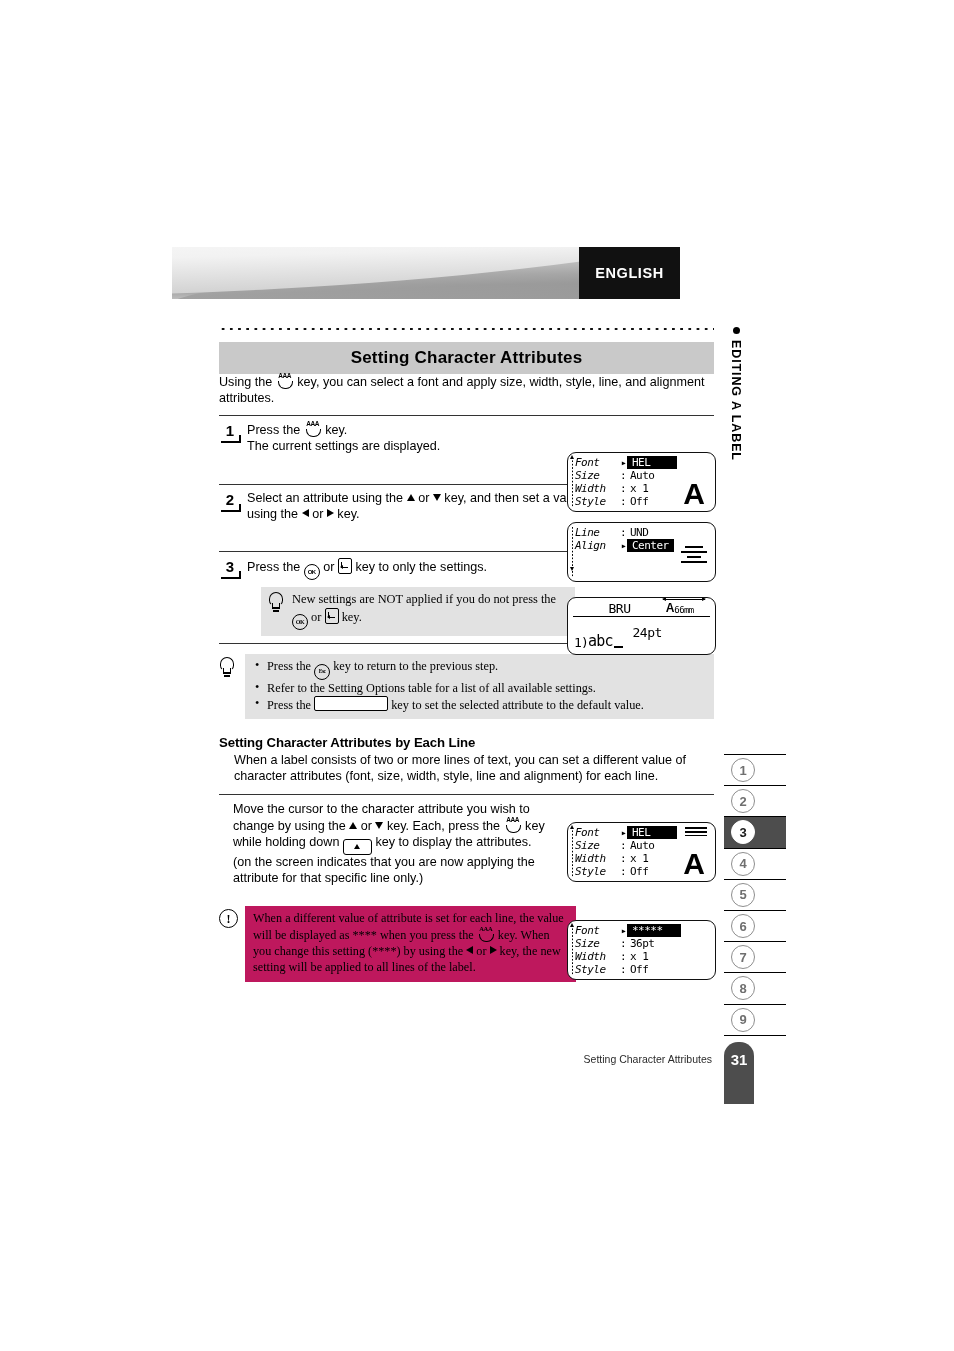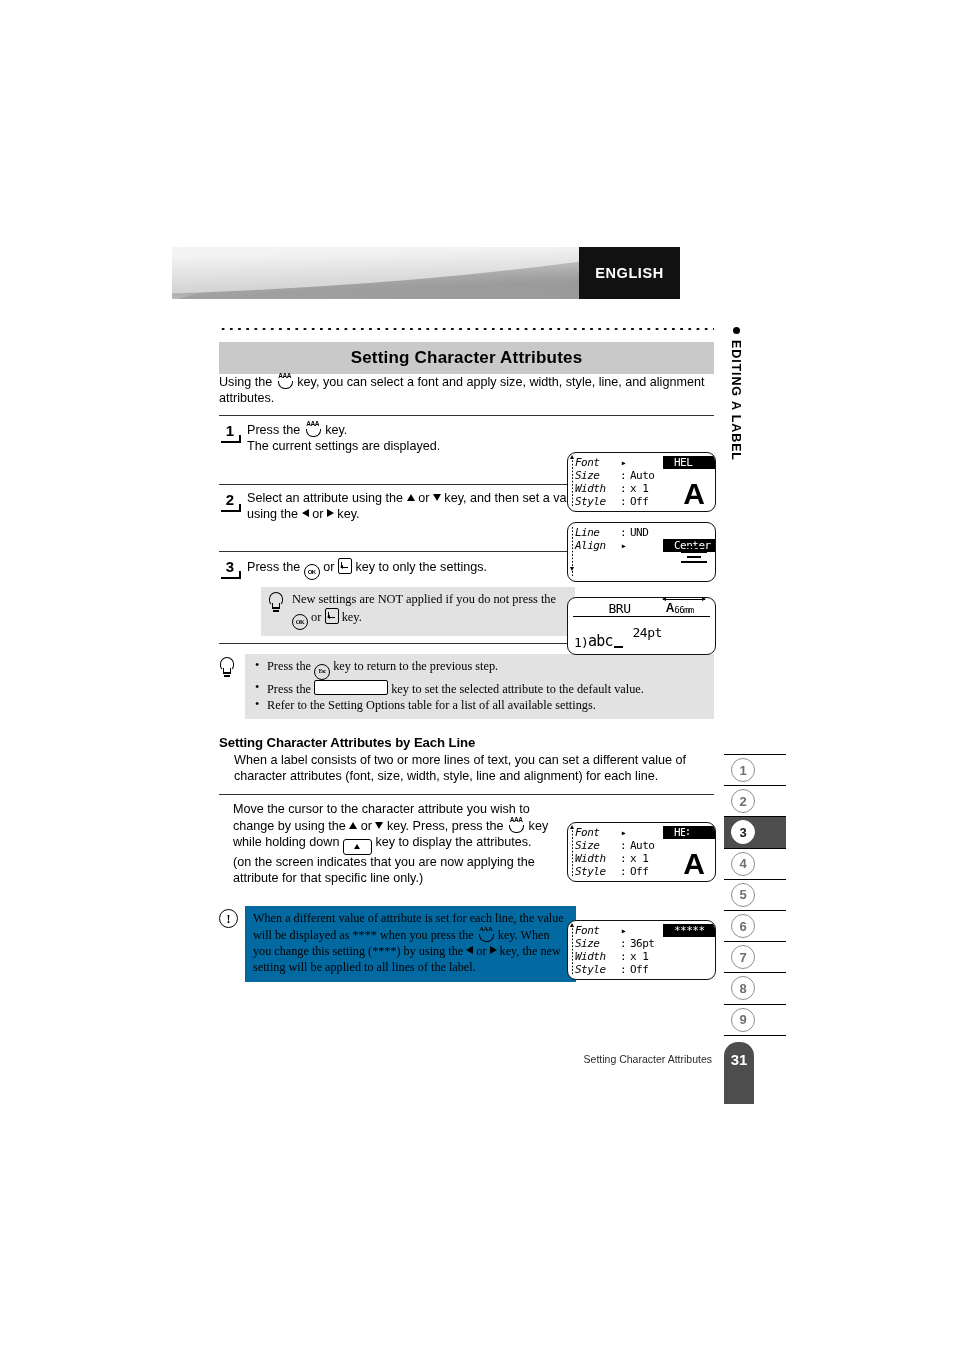--- a/index.html
+++ b/index.html
@@ -128,21 +128,21 @@
     flex:1;background:#e2e2e2;padding:4px 6px 5px 8px;
     font-family:"Liberation Serif", serif;font-size:12.3px;line-height:1.34;
   }
   .bulblist ul{margin:0;padding-left:12px;list-style:none;}
   .bulblist li{position:relative;padding-left:2px;}
   .bulblist li::before{content:"•";position:absolute;left:-10px;top:-1px;}
 
   .noterow{display:flex;align-items:flex-start;margin-top:10px;}
   .noterow .excwrap{flex:0 0 26px;padding-top:3px;}
   .noterow .notebody{
-    background:#0369a1;padding:5px 7px 6px 8px;width:316px;
+    background:#be185d;padding:5px 7px 6px 8px;width:316px;
     font-family:"Liberation Serif", serif;font-size:12.2px;line-height:1.3;
   }
 
   
   .k{display:inline-block;vertical-align:-3px;}
   .k-font{position:relative;width:18px;height:15px;}
   .k-font .aaa{
     position:absolute;top:-1px;left:0;width:18px;text-align:center;
     font-size:6.5px;font-weight:bold;letter-spacing:-.4px;line-height:6px;
   }
@@ -202,21 +202,21 @@
   
   .lcd{
     position:absolute;width:147px;height:58px;border:1.6px solid #111;border-radius:9px;
     background:#fff;font-family:"DejaVu Sans Mono", monospace;overflow:hidden;
   }
   .lcd .rows{position:absolute;left:7px;top:3px;}
   .lcd .row{display:flex;align-items:center;height:13px;font-size:11px;letter-spacing:-.5px;}
   .lcd .lbl{width:45px;font-style:italic;}
   .lcd .col{width:10px;}
   .lcd .val{}
-  .lcd .inv{background:#000;color:#fff;padding:0 11px;display:inline-block;margin-left:36px;}
+  .lcd .inv{background:#000;color:#fff;padding:0 5px;display:inline-block;}
   .lcd .caret{display:inline-block;width:7px;text-align:center;font-size:10px;}
   .lcd .dotline{
     position:absolute;left:4px;top:4px;width:1px;height:50px;
     background-image:linear-gradient(#000 60%, rgba(0,0,0,0) 0);
     background-size:1px 3.4px;background-repeat:repeat-y;
   }
   .lcd .uptick{position:absolute;left:2px;top:2px;width:0;height:0;
     border-left:2.6px solid transparent;border-right:2.6px solid transparent;border-bottom:4px solid #000;}
   .lcd .dntick{position:absolute;left:2px;bottom:10px;width:0;height:0;
     border-left:2.6px solid transparent;border-right:2.6px solid transparent;border-top:4px solid #000;}
@@ -386,43 +386,43 @@
         </div>
       </div>
       <div class="bulblist">
         <ul>
           <li>
             <span>Press the</span>
             <span class="k k-ok" style="font-size:5.4px;">Esc</span>
             <span>key to return to the previous step.</span>
           </li>
           <li>
+            <span>Refer to the Setting Options table for a list of all available settings.</span>
+          </li>
+          <li>
             <span>Press the</span>
             <span class="k-blank"></span>
             <span>key to set the selected attribute to the default value.</span>
-          </li>
-          <li>
-            <span>Refer to the Setting Options table for a list of all available settings.</span>
           </li>
         </ul>
       </div>
     </div>
 
     <h2 class="sub" style="margin-top:16px;">Setting Character Attributes by Each Line</h2>
     <p class="indent">When a label consists of two or more lines of text, you can set a different value of character attributes (font, size, width, style, line and alignment) for each line.</p>
 
     <div style="height:10px"></div>
 
     <div class="plainrow" style="min-height:92px;">
       <div class="steptext" style="max-width:320px;">
         <span>Move the cursor to the character attribute you wish to change by using the</span>
         <span class="arw arw-u"></span>
         <span>or</span>
         <span class="arw arw-d"></span>
-        <span>key. Press, press the</span>
+        <span>key. Each, press the</span>
         <span class="k k-font"><span class="aaa">AAA</span><span class="cap"></span></span>
         <span>key while holding down</span>
         <span class="k k-shift">
             <i></i>
           </span>
         <span>key to display the attributes. (on the screen indicates that you are now applying the attribute for that specific line only.)</span>
       </div>
     </div>
 
     <div class="noterow" style="margin-top:12px;">

